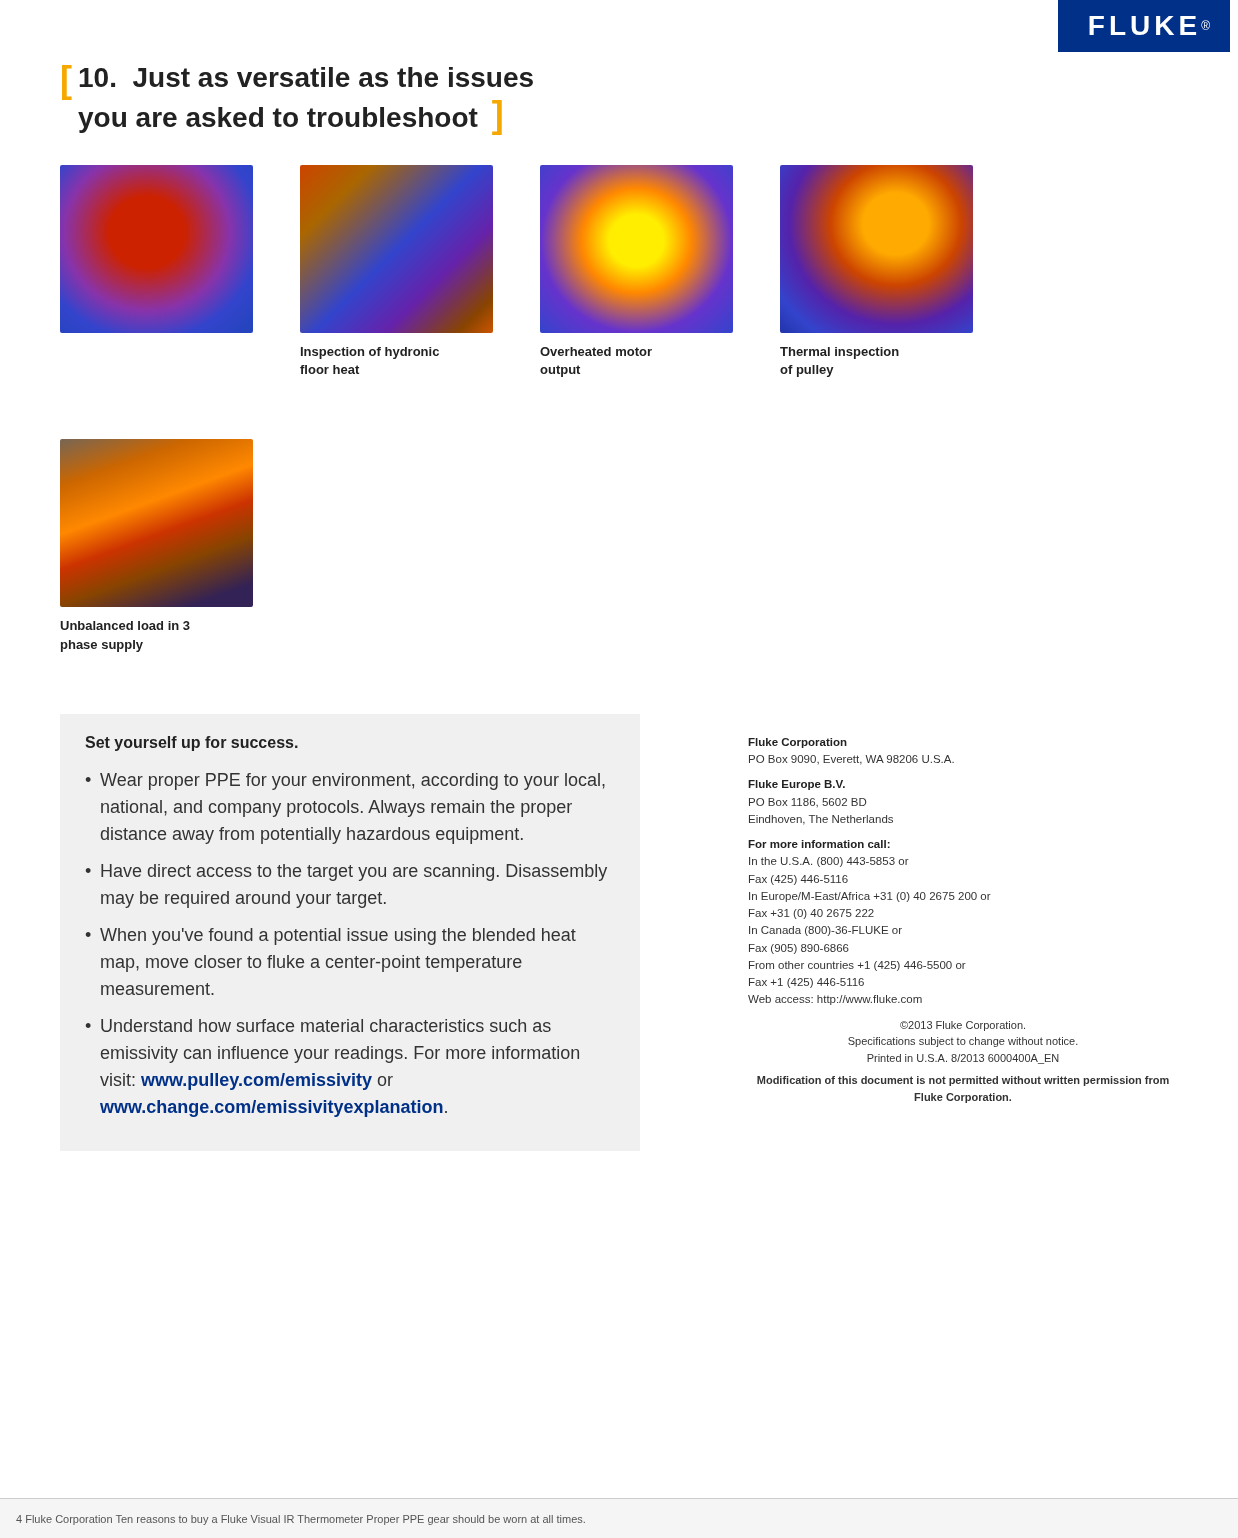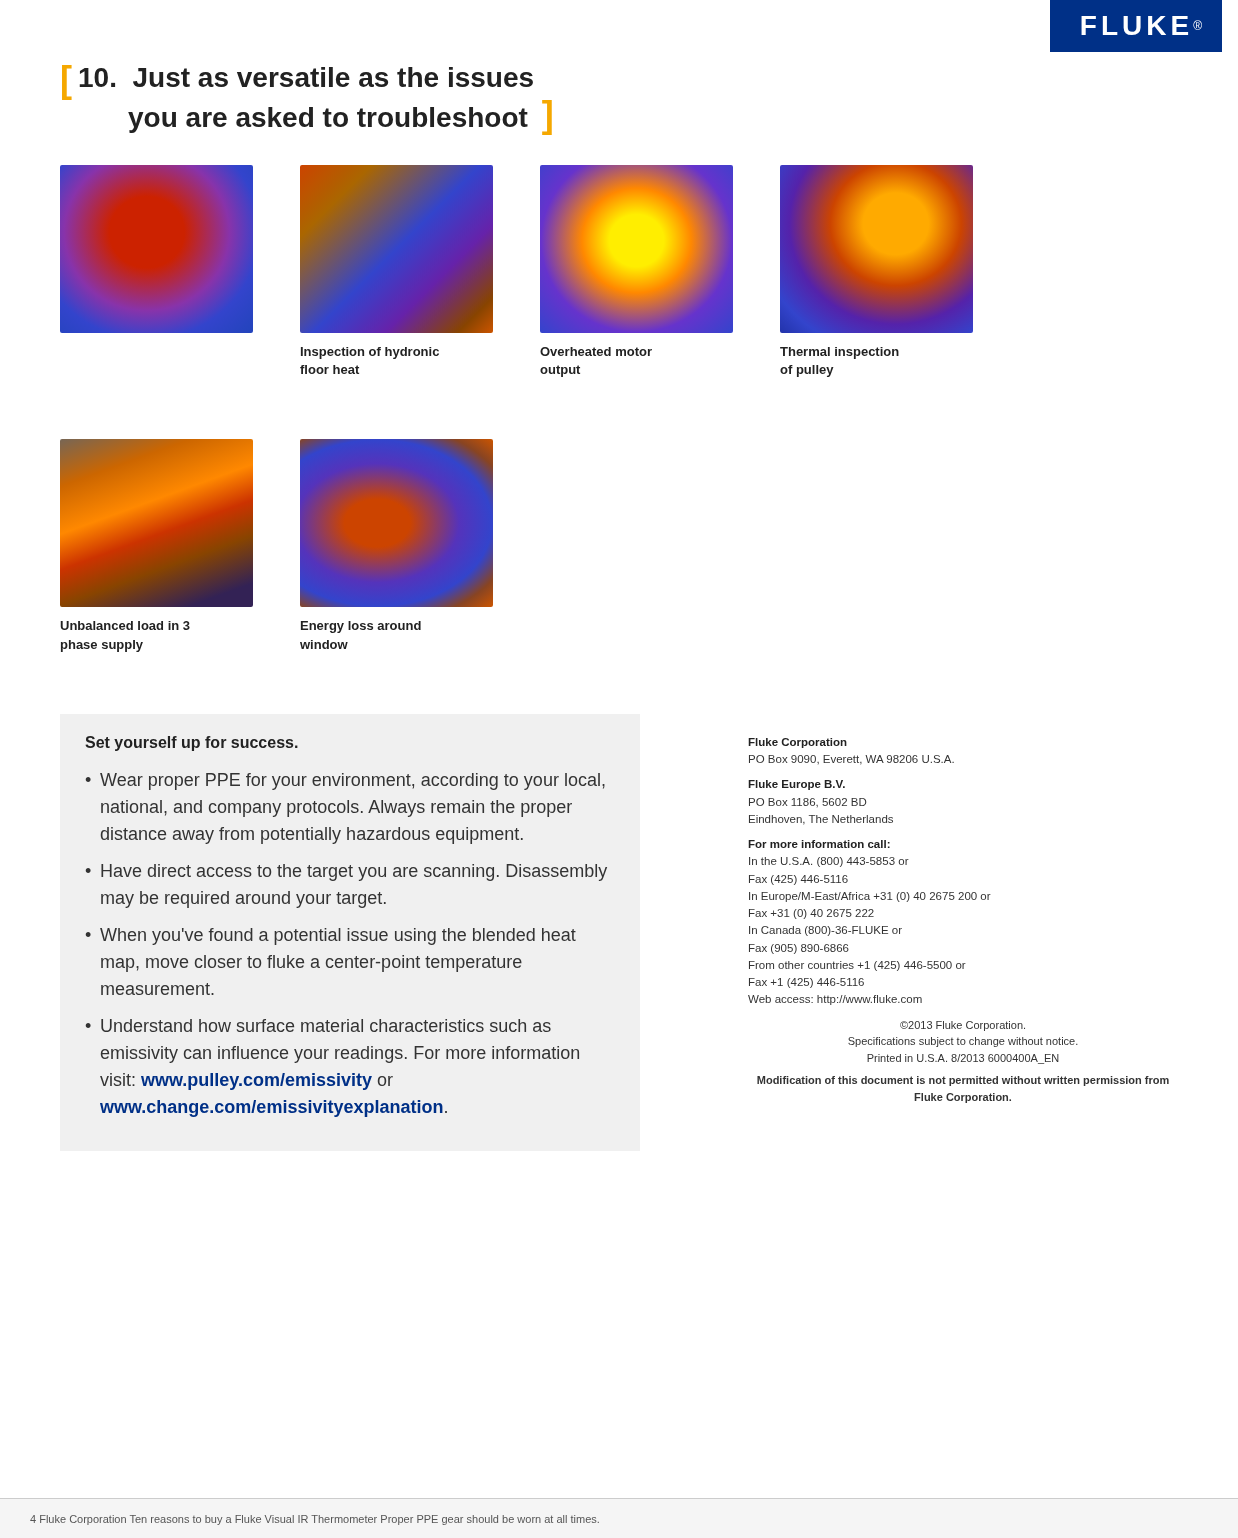--- a/index.html
+++ b/index.html
@@ -9,21 +9,21 @@
       background: #ffffff;
       font-family: Arial, Helvetica, sans-serif;
       font-size: 14px;
       color: #222;
       position: relative;
     }
 
     
     .logo-area {
       position: absolute;
-      top: 0; right: 16px;
+      top: 0; right: 8px;
       background: #003087;
       padding: 10px 20px 10px 30px;
       display: flex;
       align-items: center;
     }
     .logo-text {
       color: #ffffff;
       font-size: 28px;
       font-weight: 900;
       letter-spacing: 4px;
@@ -181,21 +181,21 @@
     .bottom-bar {
       position: absolute;
       bottom: 0;
       left: 0;
       right: 0;
       height: 40px;
       background: #f5f5f5;
       border-top: 1px solid #ccc;
       display: flex;
       align-items: center;
-      padding: 0 30px;
+      padding: 0 16px;
     }
     .bottom-text {
       font-size: 11px;
       color: #555;
     }
 
     .main-lower {
       display: flex;
       gap: 40px;
       margin-top: 10px;
@@ -215,21 +215,21 @@
   <span class="logo-text">FLUKE</span>
     <span class="logo-reg">®</span>
 </div>
 
 <div class="main-content">
 
   <div class="section-heading">
     <span class="bracket-left">[</span>
     <div class="heading-text">
       <span>10.</span>&nbsp; <span>Just as versatile as the issues</span><br>
-      <span style="margin-left:50px;">you are asked to troubleshoot</span>
+      <span style="">you are asked to troubleshoot</span>
       <span class="bracket-right" style="display:inline;">]</span>
     </div>
   </div>
 
   <div class="image-grid">
 
     <div class="image-item">
       <div class="thermal-image img-cold-damper"></div>
     </div>
 
@@ -262,27 +262,20 @@
   <div class="image-grid">
 
     <div class="image-item">
       <div class="thermal-image img-unbalanced"></div>
       <div class="image-caption">
         <span>Unbalanced load in 3</span><br>
         <span>phase supply</span>
       </div>
     </div>
 
-    <div class="image-item">
-      <div class="thermal-image img-energy-loss"></div>
-      <div class="image-caption">
-        <span>Energy loss around</span><br>
-        <span>window</span>
-      </div>
-    </div>
 
   </div>
 
 </div>
 
 <div class="main-lower">
 
   <div class="left-col">
     <div class="success-section">
       <div class="success-title">Set yourself up for success.</div>

